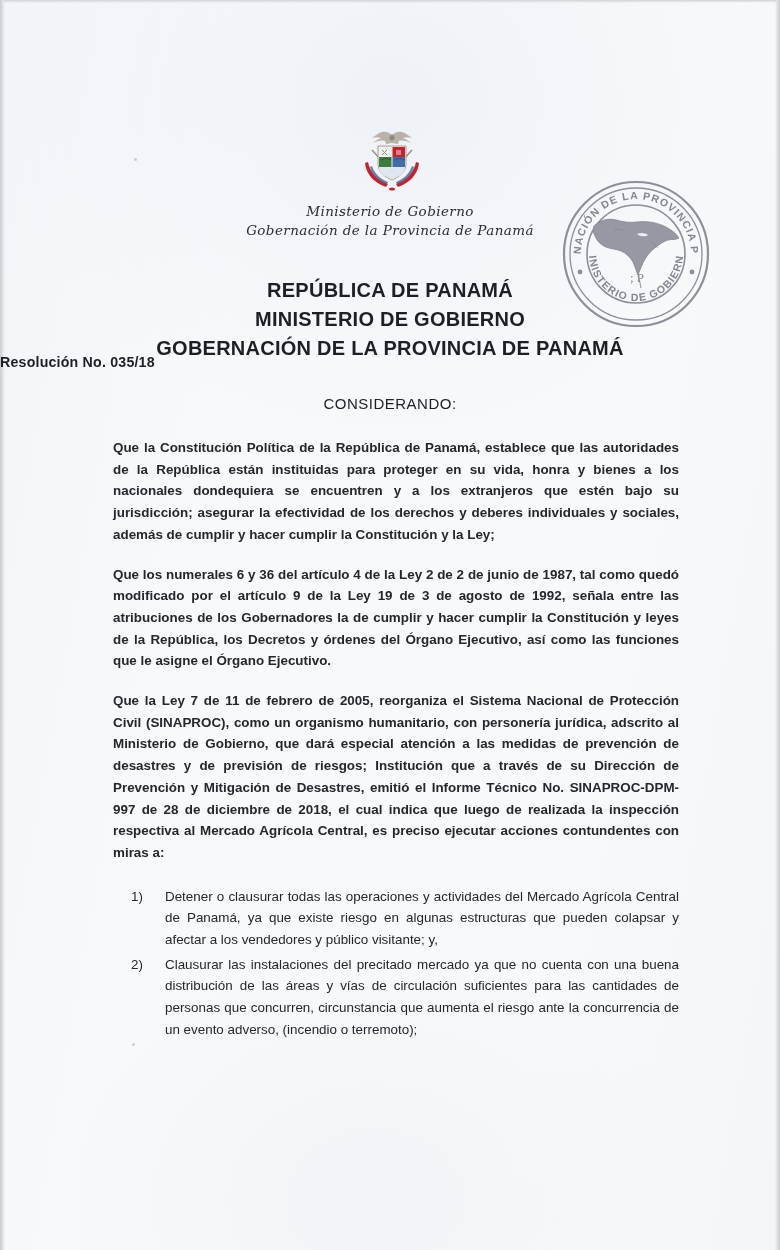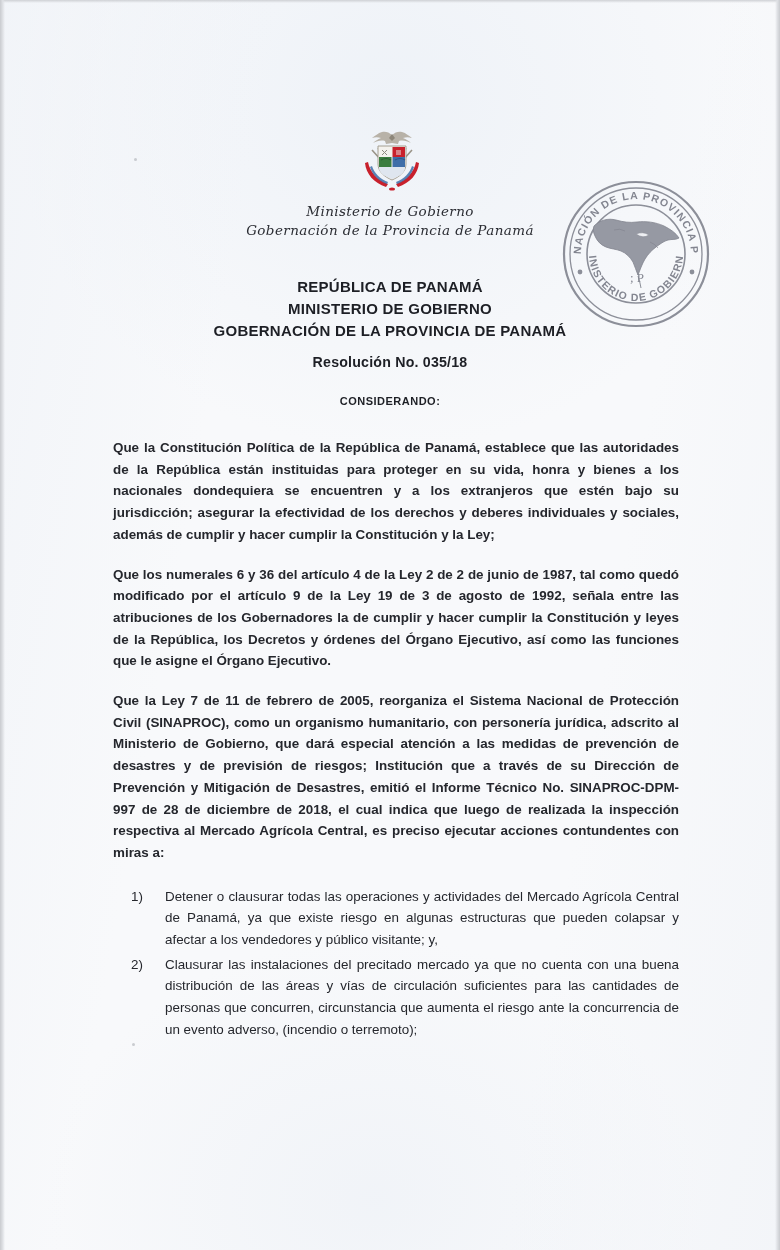--- a/index.html
+++ b/index.html
@@ -86,45 +86,45 @@
 
   
   .titles {
     position: absolute;
     left: 0;
     right: 0;
     top: 276px;
     text-align: center;
   }
   .titles div {
-    font-size: 15px;
+    font-size: 20px;
     font-weight: bold;
     letter-spacing: 0.25px;
     line-height: 1.45;
     color: #1d1f25;
   }
 
   .resolution {
     position: absolute;
     left: 0; right: 0;
     top: 354px;
-    text-align: center;
+    text-align: left;
     font-size: 14.2px;
     font-weight: bold;
     letter-spacing: 0.2px;
     color: #1d1f25;
   }
 
   .considerando {
     position: absolute;
     left: 0; right: 0;
     top: 395px;
     text-align: center;
-    font-size: 11px;
-    font-weight: bold;
+    font-size: 15px;
+    font-weight: normal;
     letter-spacing: 0.5px;
     color: #1d1f25;
   }
 
   
   .body-col {
     position: absolute;
     left: 113px;
     top: 437px;
     width: 566px;

